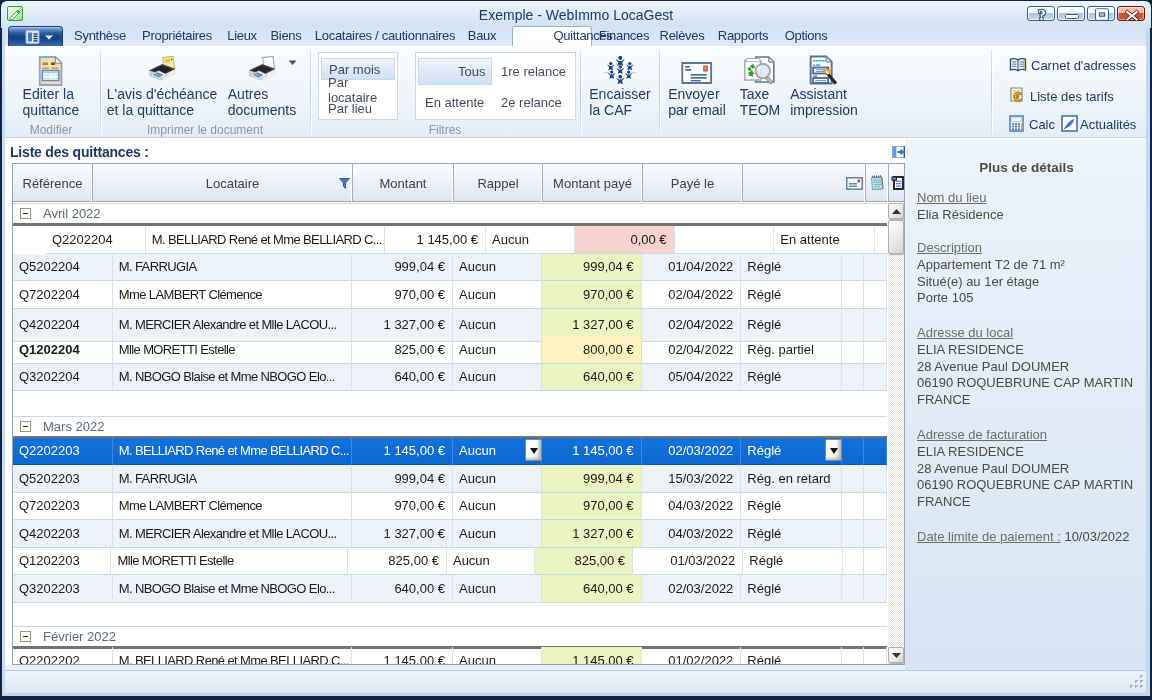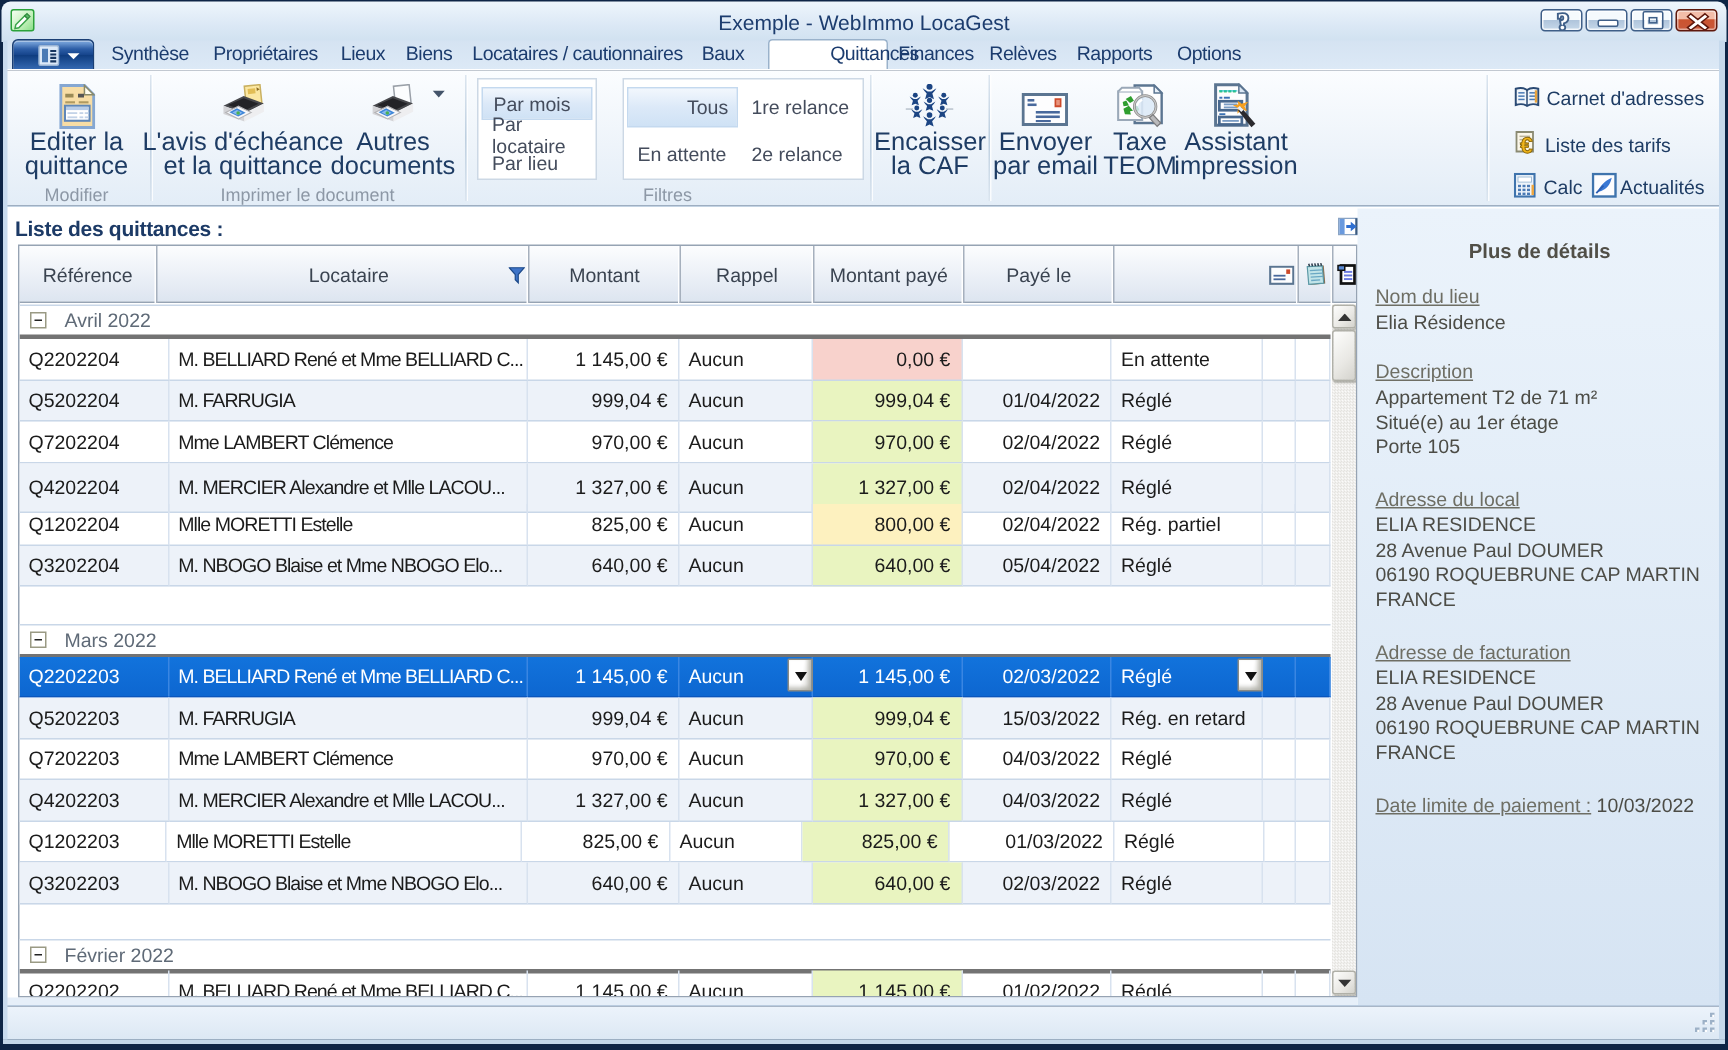--- a/index.html
+++ b/index.html
@@ -34,21 +34,21 @@
 #activetab { position:absolute; left:512px; top:26px; width:80px; height:20px;
   background:#fff; border:1px solid #9ab2cb; border-bottom:none; border-radius:3px 3px 0 0; }
 
 
 #ribbon { position:absolute; left:2px; top:46px; right:2px; height:92px;
   background:linear-gradient(#fbfdff,#eef4fa 55%,#e3edf7);
   border-top:1px solid #fff; border-bottom:1px solid #c3d3e3; }
 .gsep { position:absolute; top:4px; width:1px; height:84px;
   background:linear-gradient(#dbe5ef,#bccedf 50%,#dbe5ef); box-shadow:1px 0 0 rgba(255,255,255,.8); }
 .glabel { position:absolute; top:78px; font-size:12px; color:#8d98a6; transform:translateX(-50%); white-space:nowrap; }
-.bigbtn { position:absolute; text-align:center; font-size:17px; color:#1e3c64; line-height:15.5px; white-space:nowrap; transform:translateX(-50%); }
+.bigbtn { position:absolute; font-size:14px; color:#1e3c64; line-height:15.5px; white-space:nowrap; transform:translateX(-50%); }
 .bb-icon { display:flex; height:33px; align-items:center; justify-content:center; margin:0 auto; }
 
 
 .fbox { position:absolute; background:#fff; border:1px solid #ccd8e5; }
 .fitem { font-size:13px; color:#444c5c; padding-left:9px; display:flex; align-items:center; }
 .fsel { background:linear-gradient(#f2f7fd,#dce9f8 50%,#cfe2f5); border:1px solid #c4d9ef;padding-left:39px; }
 
 
 .smallbtn { position:absolute; font-size:13px; color:#1e3c64; white-space:nowrap; }
 
@@ -353,21 +353,21 @@
 <div id="listlabel">Liste des quittances :</div>
 <div style="position:absolute; left:892px; top:144px; width:14px; height:12px;"><svg width="14" height="12" viewBox="0 0 14 12">
       <rect x="0.5" y="0.5" width="13" height="11" fill="#fff" stroke="#8aa4c4" stroke-width="1"></rect>
       <rect x="1" y="1" width="3.4" height="10" fill="#6a9ade"></rect>
       <rect x="11.5" y="0.5" width="2" height="11" fill="#3a5a80"></rect>
       <path d="M5.5 5 h3 v-2.2 l4 3.2 -4 3.2 v-2.2 h-3 z" fill="#2f6fd0"></path>
     </svg></div>
 
 <div id="grid">
 <div id="ghead">
-      <div class="hcell" style="left:0px; width:92px;">Référence</div>
+      <div class="hcell" style="left:0px; width:80px;">Référence</div>
       <div class="hcell" style="left:100px; width:240px;">Locataire<svg width="11" height="12" viewBox="0 0 11 12" style="position:absolute; right:2px; top:14px;">
           <polygon points="0.5,0.5 10.5,0.5 6.5,5 6.5,10.5 4.5,8.5 4.5,5" fill="#3f74c8" stroke="#1d4a8a" stroke-width="0.8"></polygon>
         </svg></div>
       <div class="hcell" style="left:340px; width:101px;">Montant</div>
       <div class="hcell" style="left:441px; width:89px;">Rappel</div>
       <div class="hcell" style="left:530px; width:100px;">Montant payé</div>
       <div class="hcell" style="left:630px; width:100px;">Payé le</div>
       <div class="hcell" style="left:831px; width:22px;">
         <svg width="17" height="13" viewBox="0 0 17 13">
           <rect x="0.8" y="0.8" width="15.4" height="11.4" fill="#fdfdfe" stroke="#5b7591" stroke-width="1.4"></rect>
@@ -402,21 +402,21 @@
           <g fill="#6a7ae0">
             <rect x="5" y="4.6" width="5.5" height="1.3"></rect>
             <rect x="5" y="7" width="5.5" height="1.3"></rect>
             <rect x="5" y="9.4" width="5.5" height="1.3"></rect>
           </g>
         </svg>
       </div>
     </div>
 <div class="gbody">
 <div class="grouprow" style="top:0px;"><span class="minusbox"></span>Avril 2022</div>
-<div class="grow" style="top:23px; height:27.5px;">
+<div class="grow" style="top:23px; height:27.5px;margin-left:33px;">
         <div class="gcell cl" style="width:100px;">Q2202204</div>
         <div class="gcell cl" style="width:240px; letter-spacing:-0.62px;">M. BELLIARD René et Mme BELLIARD C...</div>
         <div class="gcell cr" style="width:101px;">1 145,00 €</div>
         <div class="gcell cl" style="width:89px;">Aucun</div>
         <div class="gcell cr" style="width:100px;background:#f8d2cc;">0,00 €</div>
         <div class="gcell cr" style="width:100px;"></div>
         <div class="gcell cl" style="width:101px;">En attente</div>
         <div class="gcell " style="width:22px;"></div>
         <div class="gcell " style="width:23px;"></div>
       </div>
@@ -447,21 +447,21 @@
         <div class="gcell cl" style="width:240px; letter-spacing:-0.62px;">M. MERCIER Alexandre et Mlle LACOU...</div>
         <div class="gcell cr" style="width:101px;">1 327,00 €</div>
         <div class="gcell cl" style="width:89px;">Aucun</div>
         <div class="gcell cr" style="width:100px;background:#e9f4c0;">1 327,00 €</div>
         <div class="gcell cr" style="width:100px;">02/04/2022</div>
         <div class="gcell cl" style="width:101px;">Réglé</div>
         <div class="gcell " style="width:22px;"></div>
         <div class="gcell " style="width:23px;"></div>
       </div>
 <div class="grow" style="top:133.0px; height:27.5px;">
-        <div class="gcell cl" style="width:100px;">Q1202204</div>
+        <div class="gcell cl" style="width:100px;font-weight:bold;">Q1202204</div>
         <div class="gcell cl" style="width:240px; letter-spacing:-0.62px;">Mlle MORETTI Estelle</div>
         <div class="gcell cr" style="width:101px;">825,00 €</div>
         <div class="gcell cl" style="width:89px;">Aucun</div>
         <div class="gcell cr" style="width:100px;background:#fdf1bf;">800,00 €</div>
         <div class="gcell cr" style="width:100px;">02/04/2022</div>
         <div class="gcell cl" style="width:101px;">Rég. partiel</div>
         <div class="gcell " style="width:22px;"></div>
         <div class="gcell " style="width:23px;"></div>
       </div>
 <div class="grow altrow" style="top:160.5px; height:27.5px;">

